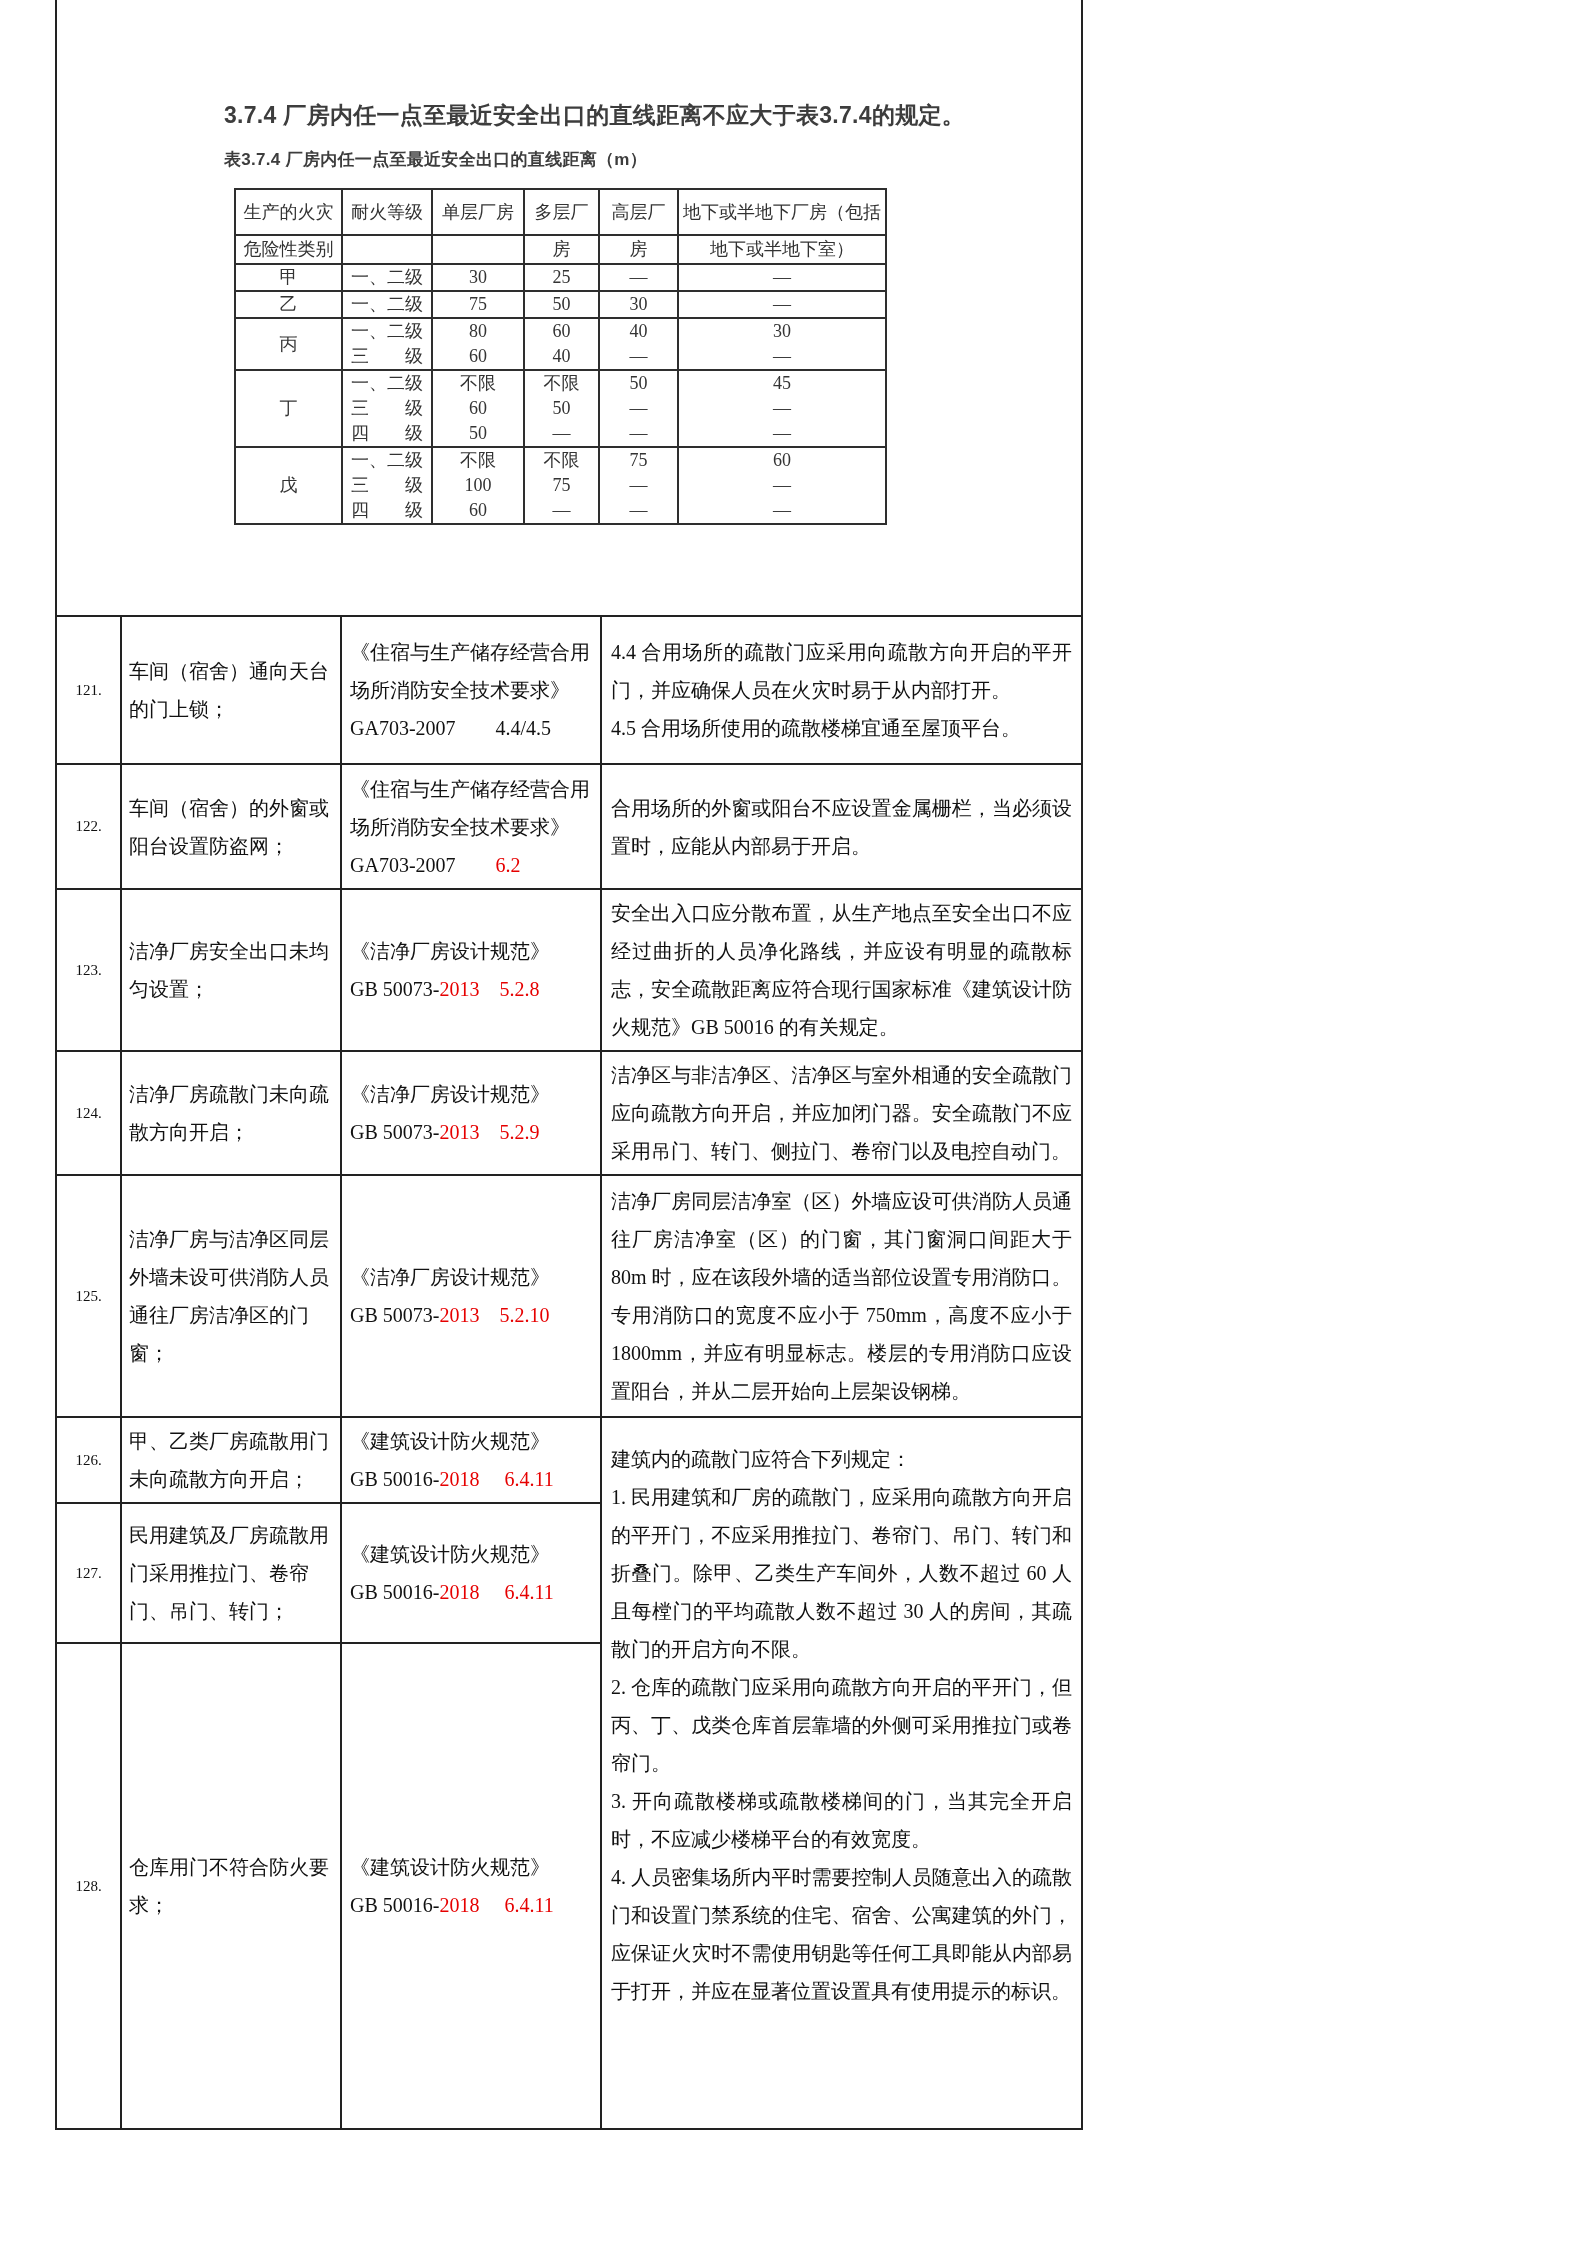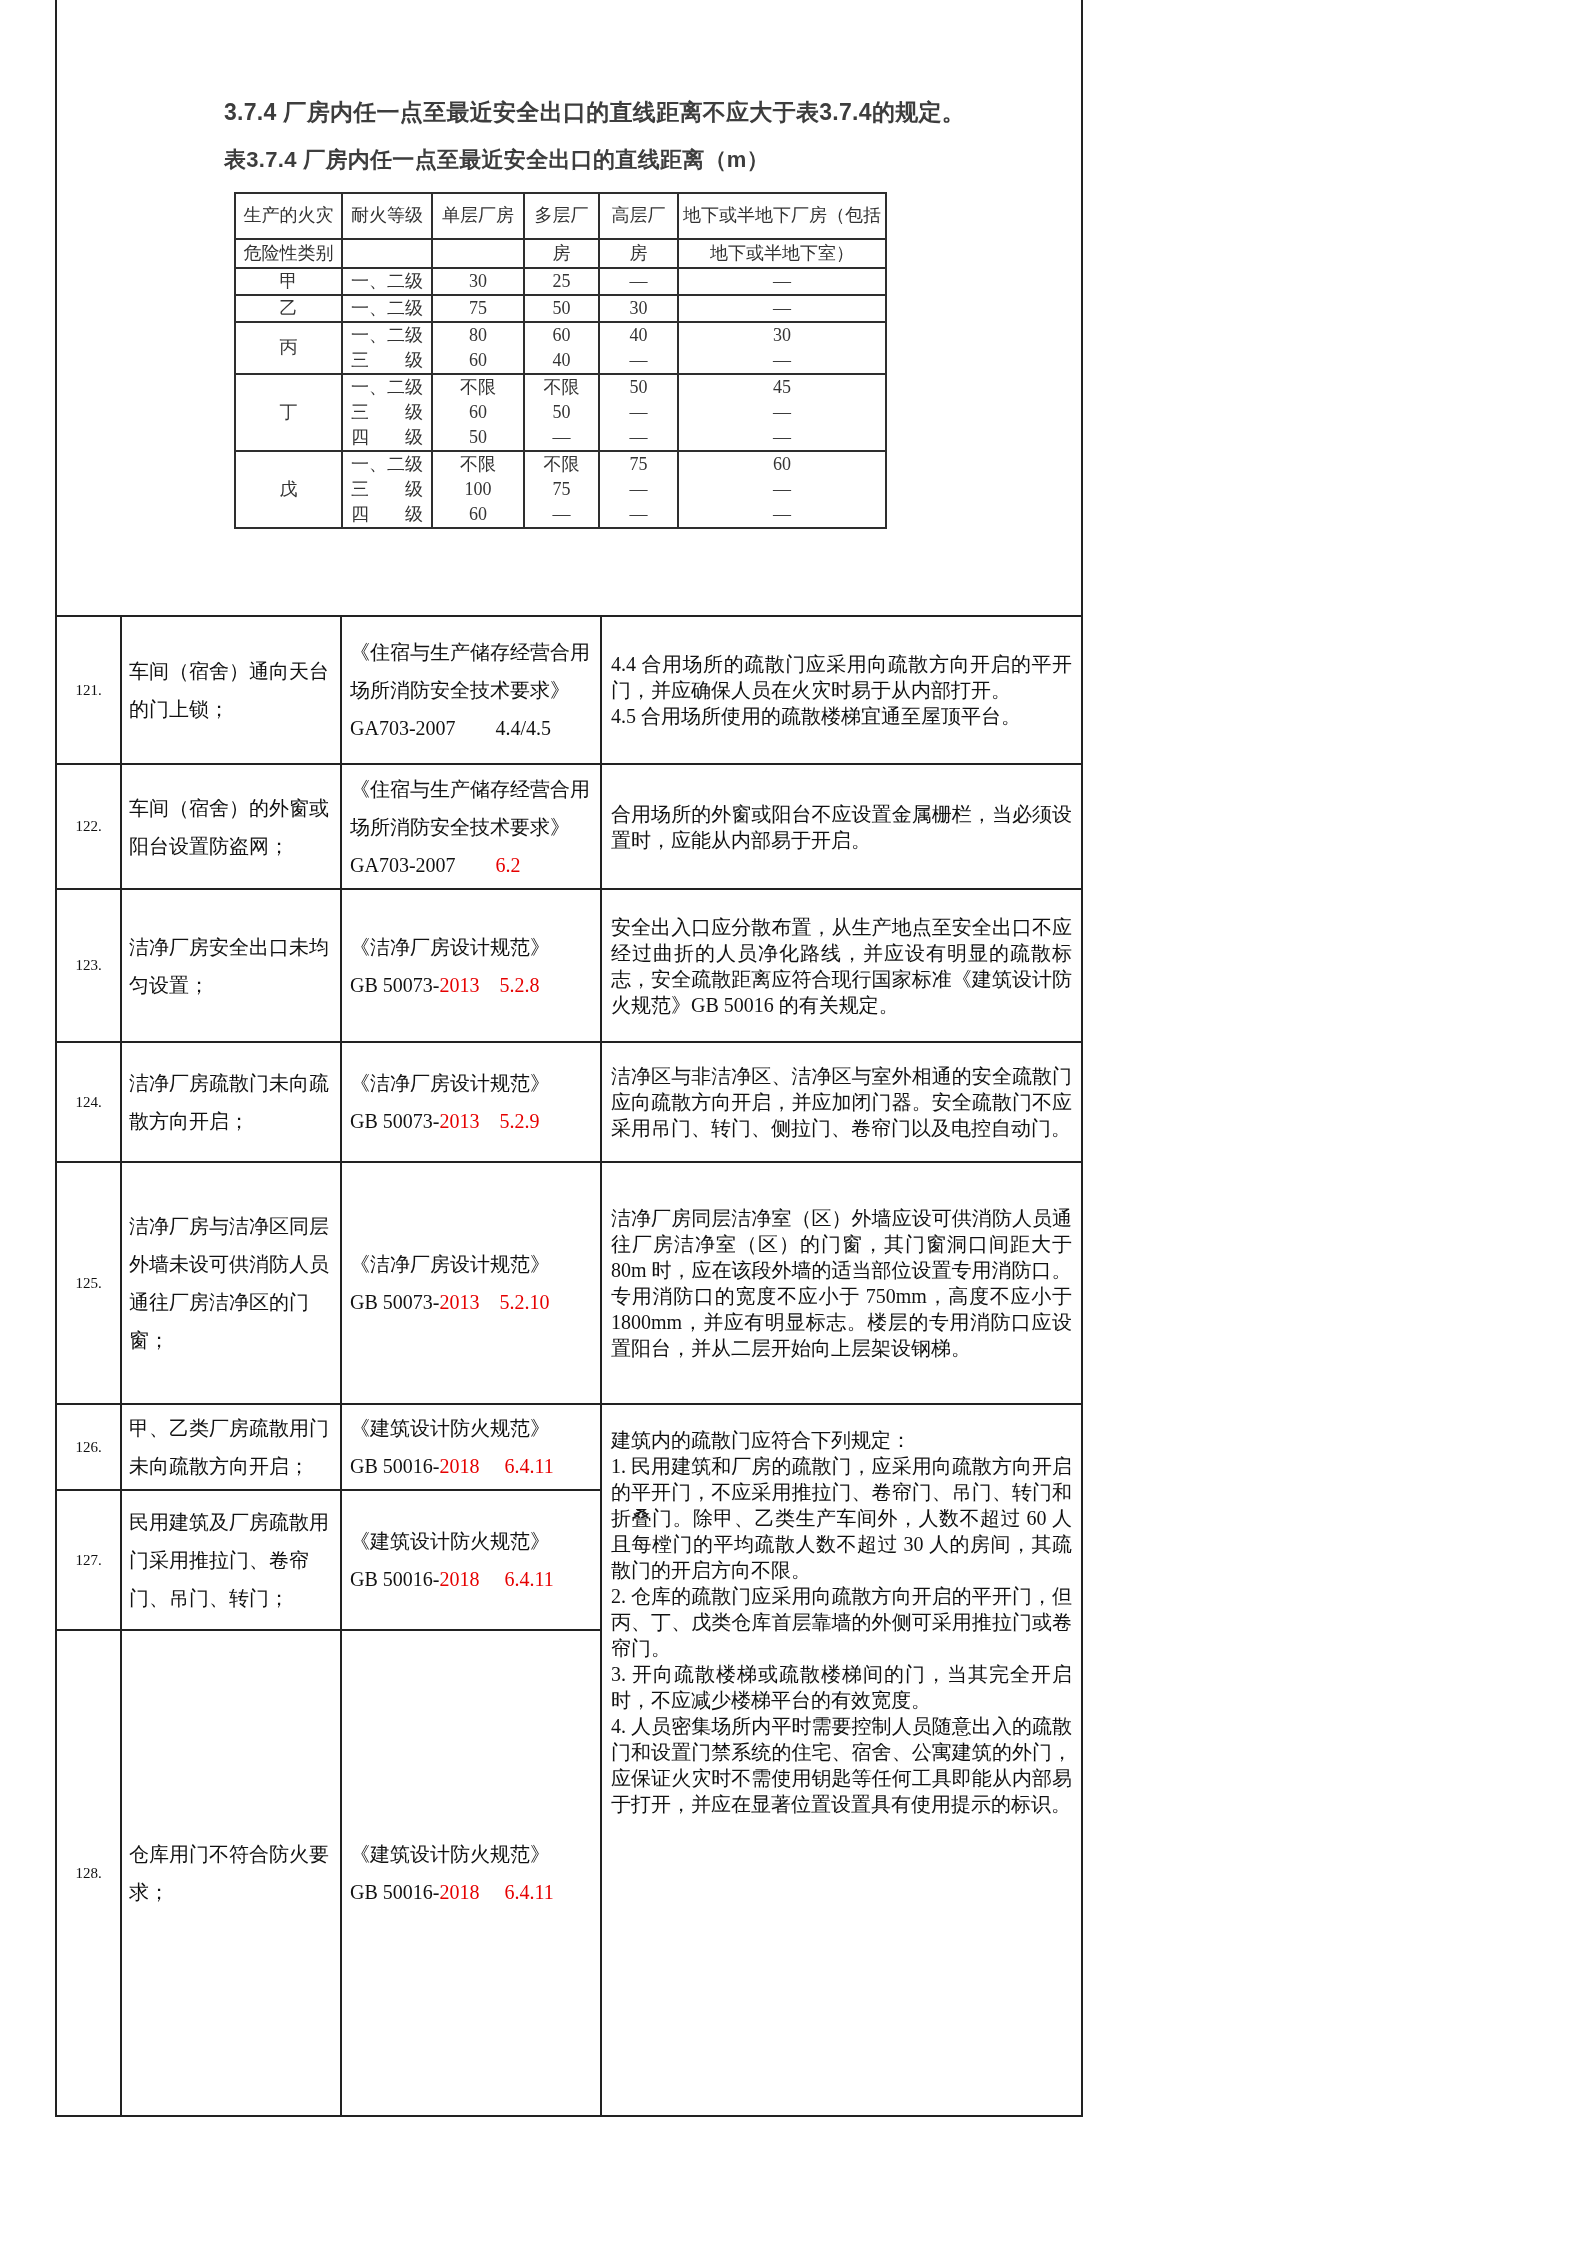--- a/index.html
+++ b/index.html
@@ -19,34 +19,34 @@
   .outer>tbody>tr:nth-child(5){height:120px;}
   .outer>tbody>tr:nth-child(6){height:242px;}
   .outer>tbody>tr:nth-child(7){height:84px;}
   .outer>tbody>tr:nth-child(8){height:140px;}
   .outer>tbody>tr:nth-child(9){height:486px;}
   .top-cell{vertical-align:top;padding:0;}
 
   .sec-heading{margin:11px 0 0 167px;font-family:"Liberation Sans",sans-serif;font-weight:700;
     font-size:23px;color:#3d3d3d;letter-spacing:0.3px;}
   .sec-caption{margin:17px 0 0 167px;font-family:"Liberation Sans",sans-serif;font-weight:700;
-    font-size:22px;color:#3d3d3d;letter-spacing:0.3px;}
+    font-size:17px;color:#3d3d3d;letter-spacing:0.3px;}
 
   
   .inner{margin:17px 0 0 177px;width:651px;table-layout:fixed;}
   .inner td{border:2px solid #2e2e2e;text-align:center;font-size:18px;line-height:25px;
     color:#333333;padding:0 2px;overflow:hidden;}
   .inner tr.hA td{height:44px;}
   .inner tr.hB td{height:27px;}
 
   
   .cell-num{text-align:center;font-size:15px;color:#111111;}
   .cell-issue{padding:4px 7px;font-size:20px;line-height:38px;text-align:left;color:#111111;}
   .cell-src{padding:4px 8px;font-size:20px;line-height:38px;color:#111111;text-align:left;}
-  .cell-detail{padding:4px 9px;font-size:20px;line-height:26px;text-align:justify;color:#111111;}
+  .cell-detail{padding:4px 9px;font-size:20px;line-height:38px;text-align:justify;color:#111111;}
   .cell-detail.merged{vertical-align:top;padding-top:22px;}
   .src-title,.src-code{text-align:left;}
   .red{color:#e60000;}
   .para{text-align:justify;}
 </style>
 </head>
 <body>
 
 <div class="sheet">
   <table class="outer">

